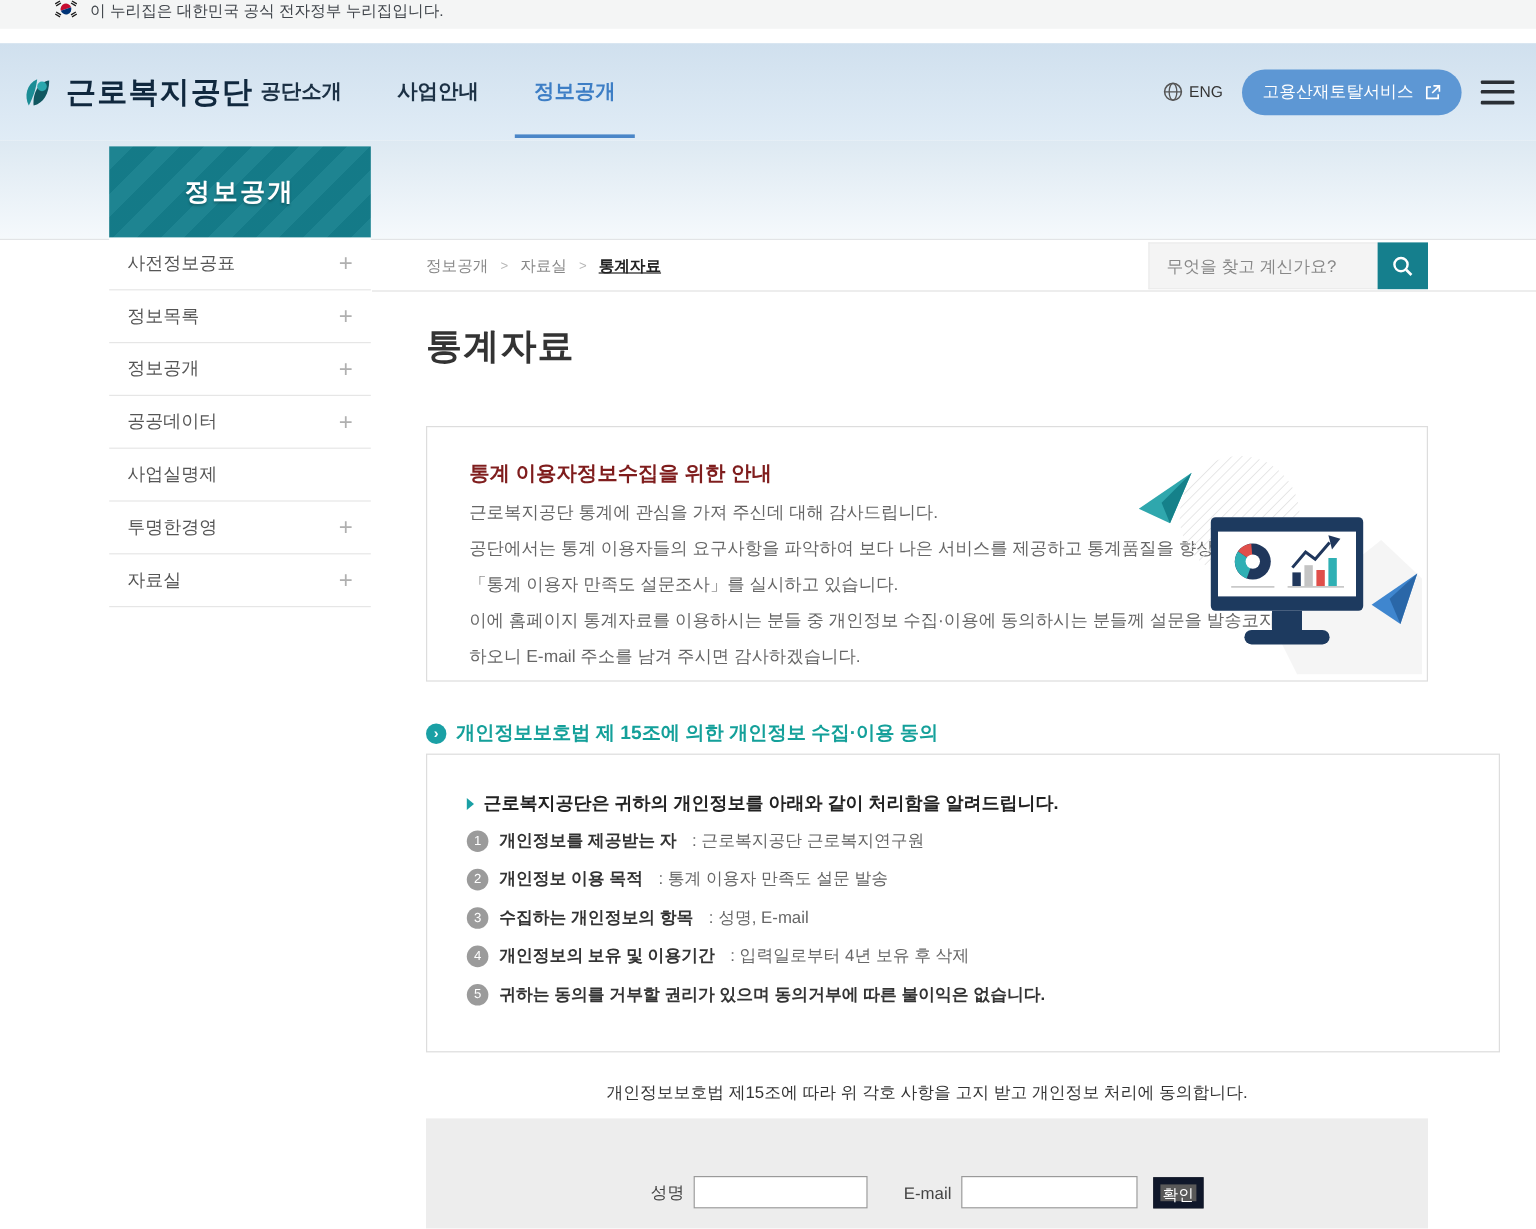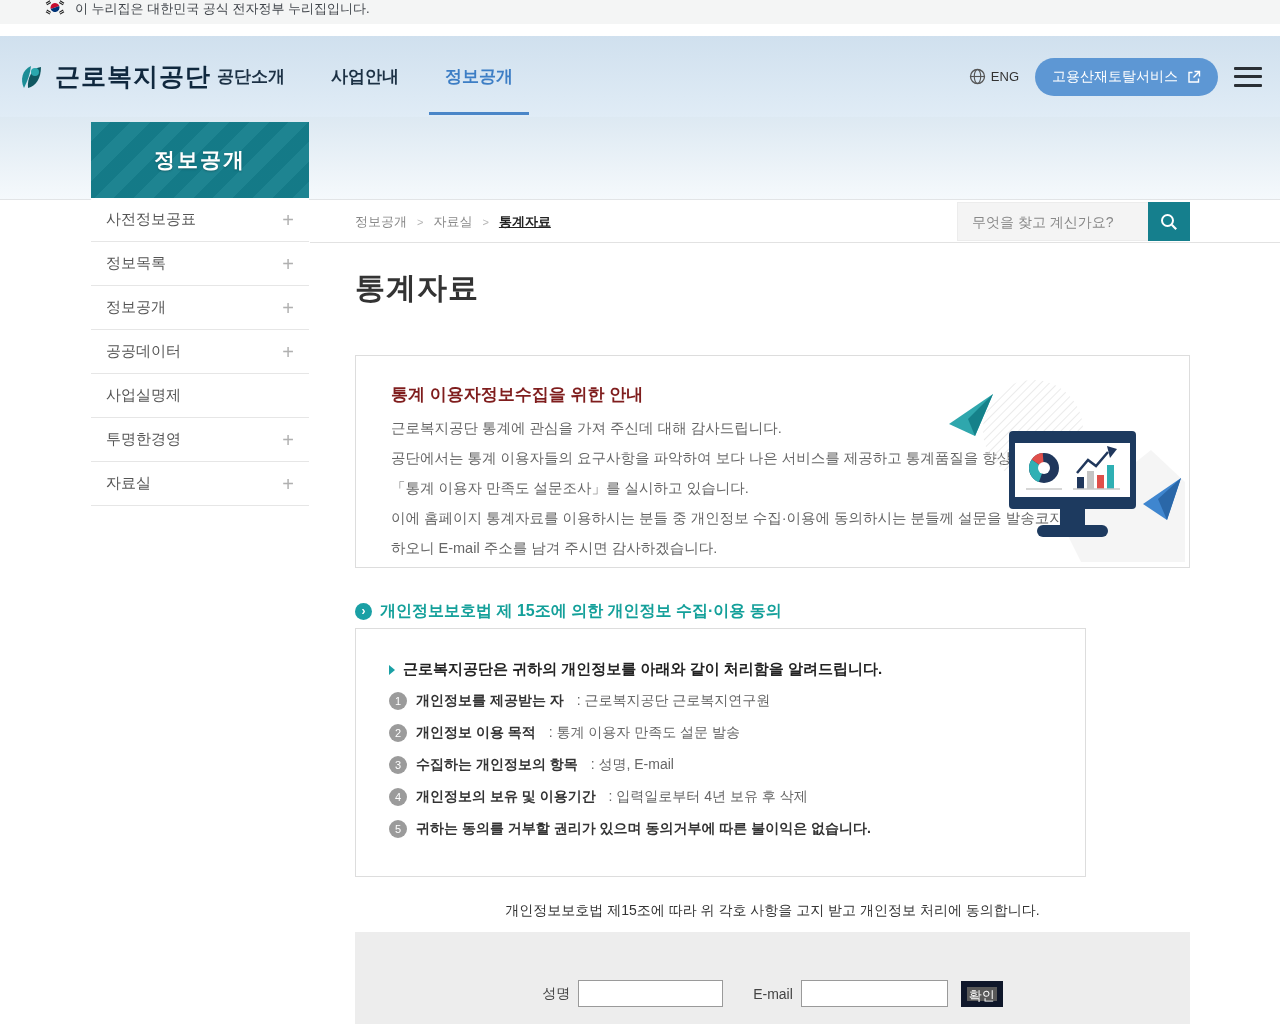--- a/index.html
+++ b/index.html
@@ -66,21 +66,21 @@
   .notice-text { position:absolute; left:35px; top:57px; font-size:14.5px; color:#666; line-height:30px; }
   .illus { position:absolute; right:4px; top:16px; width:244px; height:190px; }
 
   
   .section-head { position:absolute; left:355px; top:601px; display:flex; align-items:center; gap:8px; }
   .section-icon { width:17px; height:17px; border-radius:50%; background:#1aa0a5; color:#fff; font-size:12px;
     font-weight:bold; display:flex; align-items:center; justify-content:center; line-height:1; padding-bottom:1px; }
   .section-title { font-size:16px; font-weight:bold; color:#14a09a; }
 
   
-  .privacy-box { position:absolute; left:355px; top:628px; width:731px; height:249px; border:1px solid #ddd; background:#fff; }
+  .privacy-box { position:absolute; left:355px; top:628px; width:895px; height:249px; border:1px solid #ddd; background:#fff; }
   .privacy-intro { position:absolute; left:33px; top:31px; font-size:15px; font-weight:bold; color:#222;
     display:flex; gap:8px; align-items:center; }
   .intro-arrow { width:0; height:0; border-left:6px solid #1aa0a5; border-top:5px solid transparent; border-bottom:5px solid transparent; }
   .privacy-items { position:absolute; left:33px; top:56px; }
   .p-item { display:flex; align-items:center; gap:9px; height:32px; }
   .p-num { width:18px; height:18px; border-radius:50%; background:#9b9b9b; color:#fff; font-size:11px;
     display:flex; align-items:center; justify-content:center; flex:none; }
   .p-label { font-size:14px; font-weight:bold; color:#333; white-space:pre; }
   .p-val { font-size:14px; color:#666; white-space:pre; }
 

